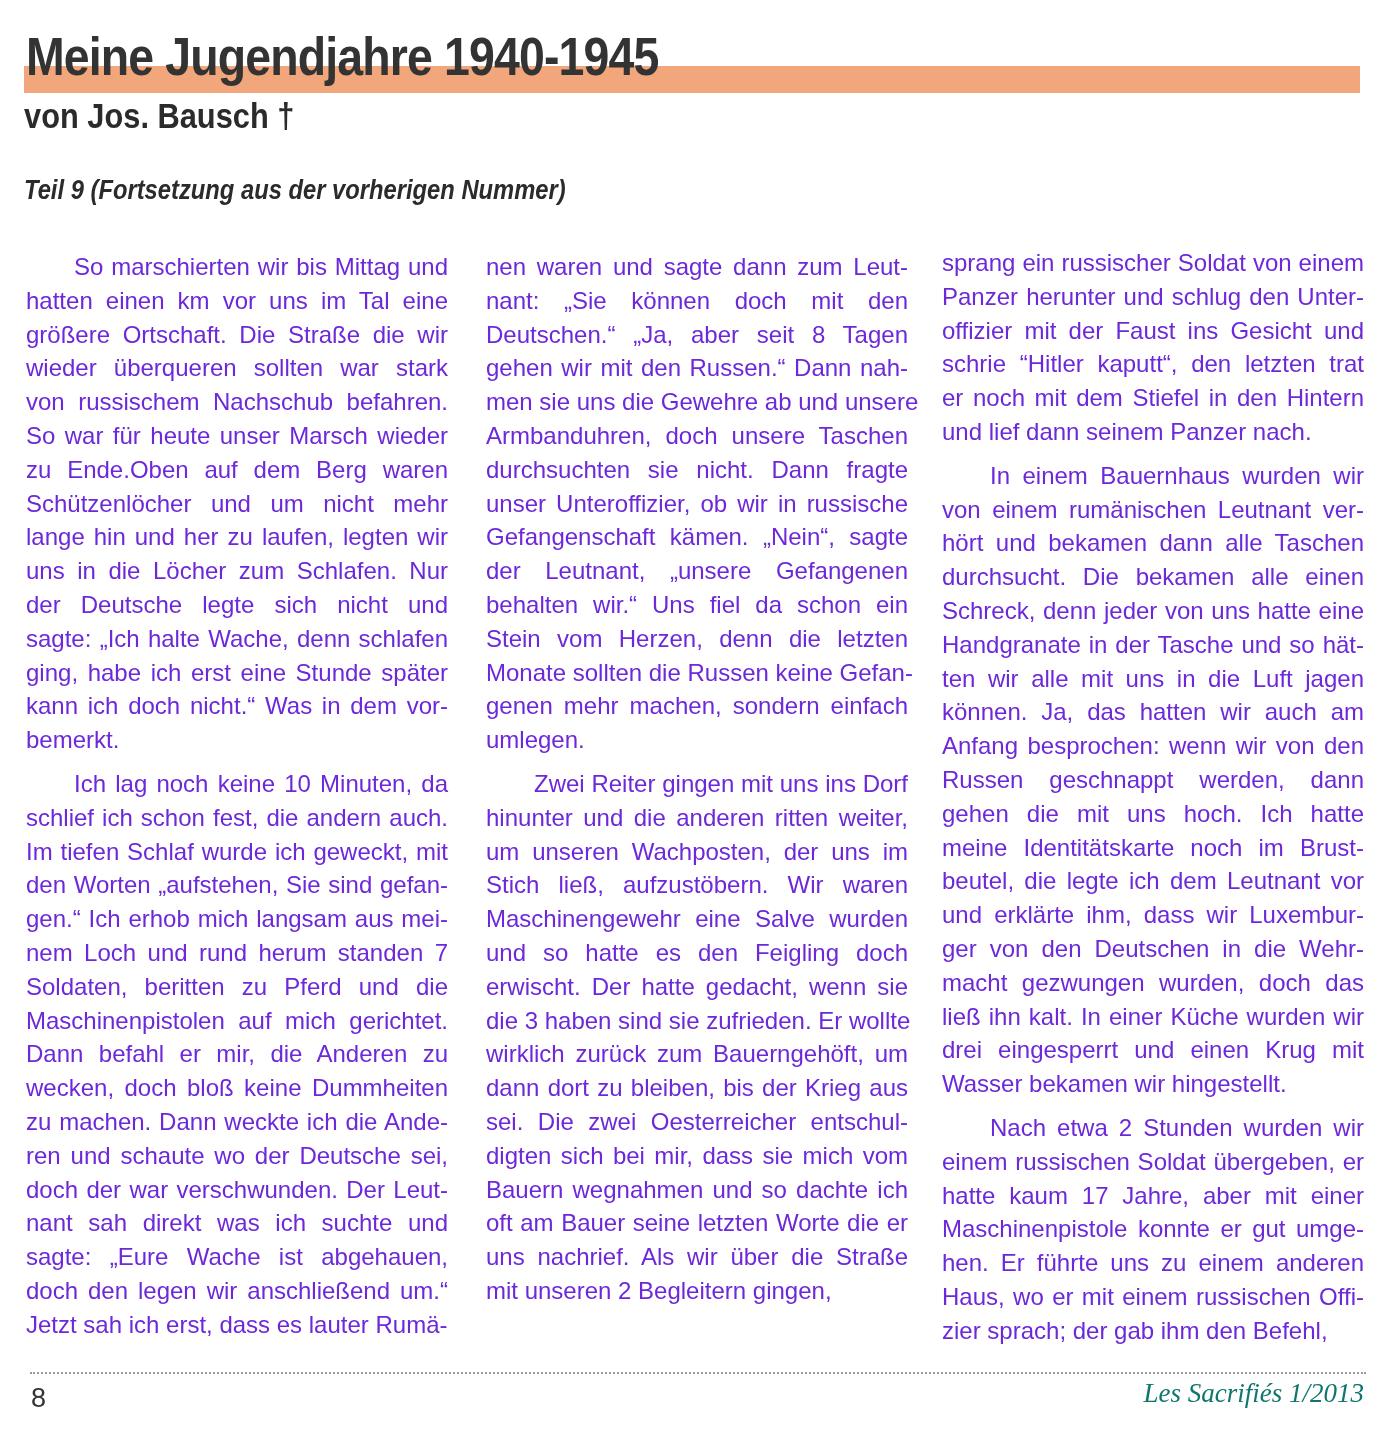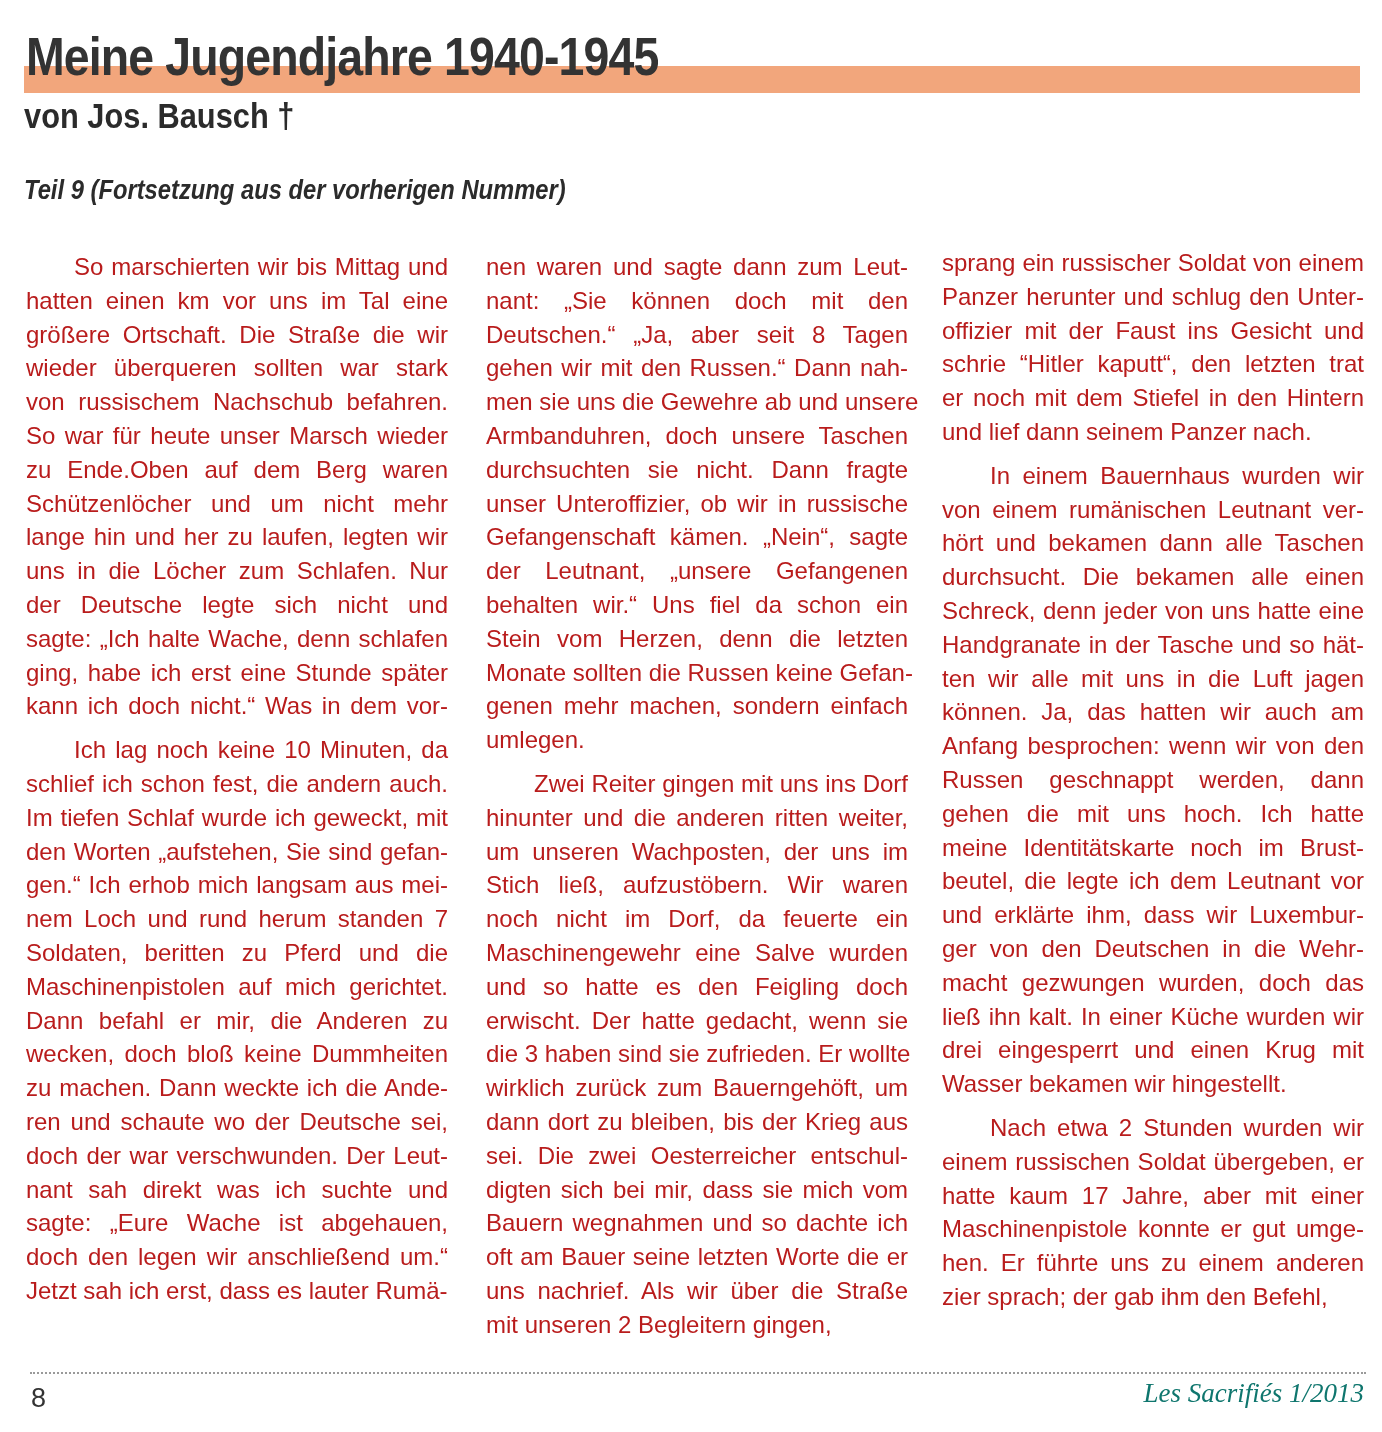--- a/index.html
+++ b/index.html
@@ -24,21 +24,21 @@
     font-weight: bold; font-size: 35px; color: #2b2b2b;
     transform: scaleX(0.88); transform-origin: left top; white-space: nowrap;
   }
   .part {
     position: absolute; left: 24px; top: 175px; margin: 0;
     font-weight: bold; font-style: italic; font-size: 27px; color: #2b2b2b;
     transform: scaleX(0.88); transform-origin: left top; white-space: nowrap;
   }
   .col {
     position: absolute; top: 250px; width: 422px;
-    font-size: 24px; line-height: 33.8px; color: #b91c1c;
+    font-size: 24px; line-height: 33.8px; color: #6d28d9;
     text-align: justify; hyphens: manual;
   }
   .col p { margin: 0; }
   .col .line {
     display: block; white-space: nowrap; text-align: justify;
     text-align-last: justify; height: 33.8px;
   }
   .col .line.last { text-align-last: left; }
   .col .indent { padding-left: 48px; }
   .col .gap { height: 10px; }
@@ -76,20 +76,21 @@
       <span class="line">von russischem Nachschub befahren.</span>
       <span class="line">So war für heute unser Marsch wieder</span>
       <span class="line">zu Ende.Oben auf dem Berg waren</span>
       <span class="line">Schützenlöcher und um nicht mehr</span>
       <span class="line">lange hin und her zu laufen, legten wir</span>
       <span class="line">uns in die Löcher zum Schlafen. Nur</span>
       <span class="line">der Deutsche legte sich nicht und</span>
       <span class="line">sagte: „Ich halte Wache, denn schlafen</span>
       <span class="line">ging, habe ich erst eine Stunde später</span>
       <span class="line">kann ich doch nicht.“ Was in dem vor-</span>
+      <span class="line last">bemerkt.</span>
     </p>
     <div class="gap"></div>
     <p>
       <span class="line indent">Ich lag noch keine 10 Minuten, da</span>
       <span class="line">schlief ich schon fest, die andern auch.</span>
       <span class="line">Im tiefen Schlaf wurde ich geweckt, mit</span>
       <span class="line">den Worten „aufstehen, Sie sind gefan-</span>
       <span class="line">gen.“ Ich erhob mich langsam aus mei-</span>
       <span class="line">nem Loch und rund herum standen 7</span>
       <span class="line">Soldaten, beritten zu Pferd und die</span>
@@ -122,21 +123,20 @@
       <span class="line">Monate sollten die Russen keine Gefan-</span>
       <span class="line">genen mehr machen, sondern einfach</span>
       <span class="line last">umlegen.</span>
     </p>
     <div class="gap"></div>
     <p>
       <span class="line indent">Zwei Reiter gingen mit uns ins Dorf</span>
       <span class="line">hinunter und die anderen ritten weiter,</span>
       <span class="line">um unseren Wachposten, der uns im</span>
       <span class="line">Stich ließ, aufzustöbern. Wir waren</span>
-      <span class="line">noch nicht im Dorf, da feuerte ein</span>
       <span class="line">Maschinengewehr eine Salve wurden</span>
       <span class="line">und so hatte es den Feigling doch</span>
       <span class="line">erwischt. Der hatte gedacht, wenn sie</span>
       <span class="line">die 3 haben sind sie zufrieden. Er wollte</span>
       <span class="line">wirklich zurück zum Bauerngehöft, um</span>
       <span class="line">dann dort zu bleiben, bis der Krieg aus</span>
       <span class="line">sei. Die zwei Oesterreicher entschul-</span>
       <span class="line">digten sich bei mir, dass sie mich vom</span>
       <span class="line">Bauern wegnahmen und so dachte ich</span>
       <span class="line">oft am Bauer seine letzten Worte die er</span>
@@ -175,19 +175,20 @@
       <span class="line">drei eingesperrt und einen Krug mit</span>
       <span class="line last">Wasser bekamen wir hingestellt.</span>
     </p>
     <div class="gap"></div>
     <p>
       <span class="line indent">Nach etwa 2 Stunden wurden wir</span>
       <span class="line">einem russischen Soldat übergeben, er</span>
       <span class="line">hatte kaum 17 Jahre, aber mit einer</span>
       <span class="line">Maschinenpistole konnte er gut umge-</span>
       <span class="line">hen. Er führte uns zu einem anderen</span>
+      <span class="line">Haus, wo er mit einem russischen Offi-</span>
       <span class="line last">zier sprach; der gab ihm den Befehl,</span>
     </p>
   </div>
 
 <div class="footer-rule"></div>
 <div class="page-number">8</div>
 <div class="publication">Les Sacrifiés 1/2013</div>
 
 </body></html>

